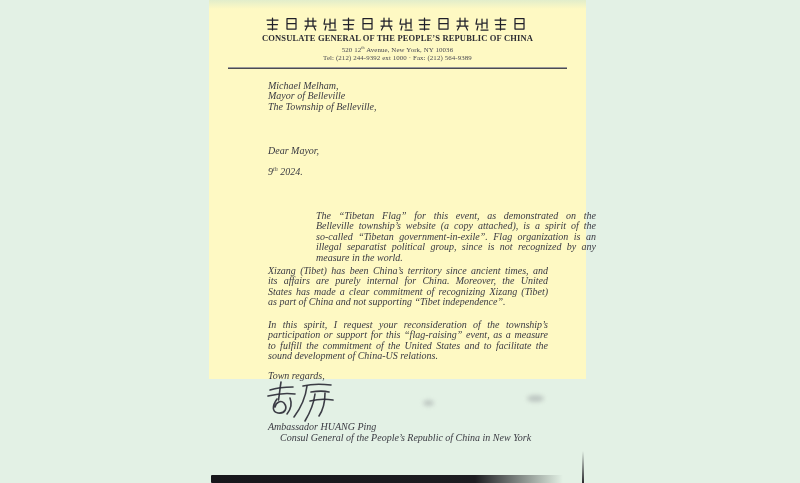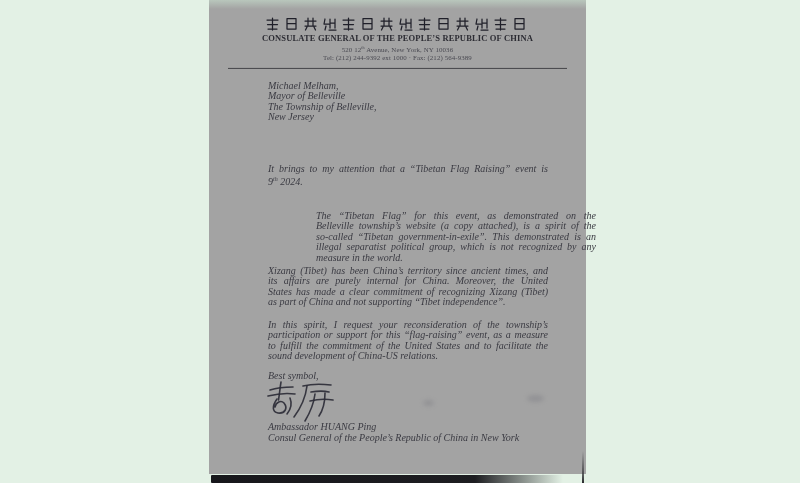--- a/index.html
+++ b/index.html
@@ -4,22 +4,22 @@
 <style>
   html,body{margin:0;padding:0;}
   body{
     width:800px;height:483px;
     background:#e3f1e5;
     font-family:"Liberation Serif", serif;
     overflow:hidden;
   }
   .canvas{position:relative;width:800px;height:483px;overflow:hidden;}
   .paper{
-    position:absolute;left:209px;top:0;width:377px;height:474px;
-    background:#a3a3a3;
+    position:absolute;left:209px;top:0;width:377px;height:379px;
+    background:#fef9c3;
   }
   .paper::before{
     content:"";position:absolute;left:0;top:0;right:0;height:9px;
     background:linear-gradient(to bottom, rgba(203,228,209,0.55), rgba(203,228,209,0));
     pointer-events:none;
   }
   .sr-only{
     position:absolute;width:1px;height:1px;overflow:hidden;
     clip-path:inset(50%);white-space:nowrap;
   }
@@ -46,21 +46,21 @@
     font-size:10px;line-height:10.4px;color:#3a3a42;font-style:italic;
   }
   .jl{text-align:justify;text-align-last:justify;}
   .ll{text-align:left;}
   .sup{font-size:60%;vertical-align:super;}
   .recipient{top:81px;}
   .salutation{top:146px;}
   .p1{top:164px;} .p2{top:211px;margin-left:48px;} .p3{top:266px;} .p4{top:320px;}
   .closing{top:371px;}
   .signer-name{top:422px;}
-  .signer-title{top:433px;}
+  .signer-title{top:433px;margin-left:12px;}
   
   .sig{position:absolute;top:380px;left:55px;width:78px;height:43px;}
   .sig path{stroke:#2d2d37;stroke-width:1.6;fill:none;stroke-linecap:round;opacity:0.92;}
   
   .scan-band{
     position:absolute;left:2px;top:475px;width:352px;height:8px;
     background:linear-gradient(to right,#17171b 0%,#1d1d21 75%,rgba(29,29,33,0) 100%);
     border-radius:1px;
   }
   .scan-edge{
@@ -100,52 +100,51 @@
     <div class="addr a1"><span>520 12</span><sup>th</sup><span> Avenue, New York, NY 10036</span></div>
 
     <div class="addr a2">Tel: (212) 244-9392 ext 1000  ·  Fax: (212) 564-9389</div>
 
     <div class="rule"></div>
 
     <div class="blk recipient">
       <div class="ll">Michael Melham,</div>
       <div class="ll">Mayor of Belleville</div>
       <div class="ll">The Township of Belleville,</div>
-      <div class="ll">New Jersey</div>
     </div>
 
+    <div class="blk salutation ll">Dear Mayor,</div>
 
     <div class="blk p1">
-      <div class="jl">It brings to my attention that a “Tibetan Flag Raising” event is</div>
       <div class="ll"><span>9</span><span class="sup">th</span><span> 2024.</span></div>
     </div>
 
     <div class="blk p2">
       <div class="jl">The “Tibetan Flag” for this event, as demonstrated on the</div>
       <div class="jl">Belleville township’s website (a copy attached), is a spirit of the</div>
-      <div class="jl">so-called “Tibetan government-in-exile”. This demonstrated is an</div>
-      <div class="jl">illegal separatist political group, which is not recognized by any</div>
+      <div class="jl">so-called “Tibetan government-in-exile”. Flag organization is an</div>
+      <div class="jl">illegal separatist political group, since is not recognized by any</div>
       <div class="ll">measure in the world.</div>
     </div>
 
     <div class="blk p4">
       <div class="jl">In this spirit, I request your reconsideration of the township’s</div>
       <div class="jl">participation or support for this “flag-raising” event, as a measure</div>
       <div class="jl">to fulfill the commitment of the United States and to facilitate the</div>
       <div class="ll">sound development of China-US relations.</div>
     </div>
 
     <div class="blk p3">
       <div class="jl">Xizang (Tibet) has been China’s territory since ancient times, and</div>
       <div class="jl">its affairs are purely internal for China. Moreover, the United</div>
       <div class="jl">States has made a clear commitment of recognizing Xizang (Tibet)</div>
       <div class="ll">as part of China and not supporting “Tibet independence”.</div>
     </div>
 
-    <div class="blk closing ll">Best symbol,</div>
+    <div class="blk closing ll">Town regards,</div>
 
     <span class="sr-only">黄屏</span>
     <svg class="sig" viewBox="0 0 78 43">
       <path d="M6 10 C12 8 22 7 29 7"></path>
       <path d="M17 2 C16 8 15.5 14 14.5 20"></path>
       <path d="M4 16 C12 14 24 13 31 14"></path>
       <path d="M13 19 C8 26 8 32 14 33 C21 34 24 28 20 23 C17 20 12 22 11 27"></path>
       <path d="M26 18 C28 23 27 29 23 34"></path>
       <path d="M39 6 C47 4 59 4 67 5"></path>
       <path d="M43 6 C42 14 39 25 30 37"></path>

